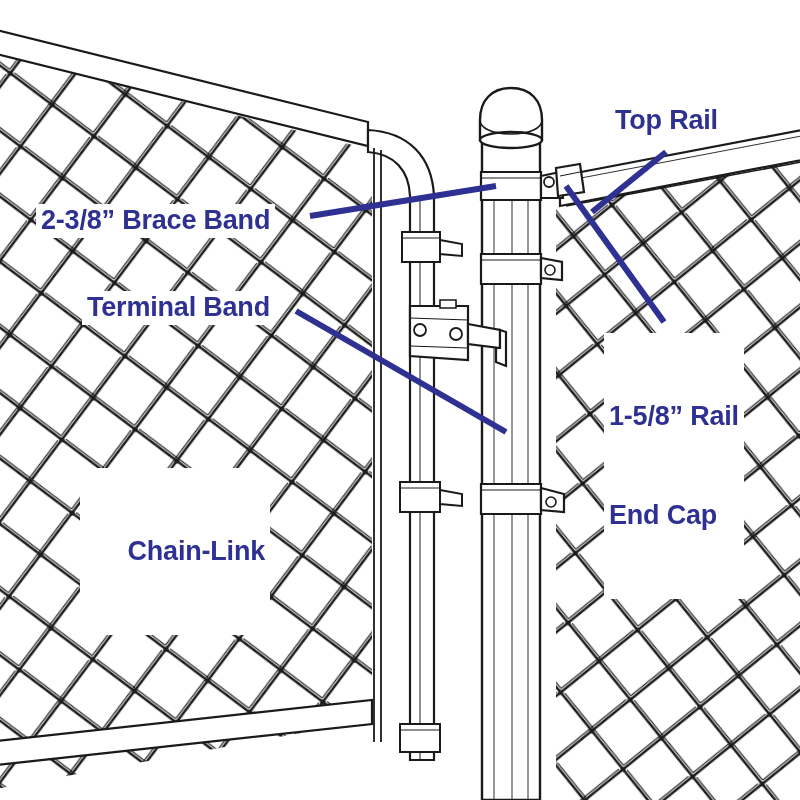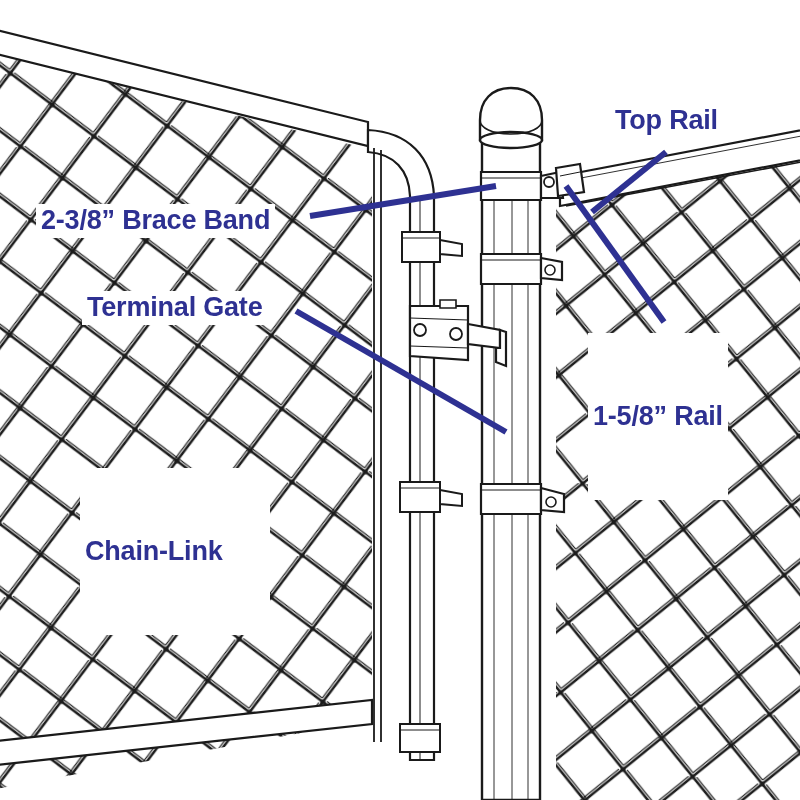--- a/index.html
+++ b/index.html
@@ -33,22 +33,22 @@
     letter-spacing: -0.2px;
     background: #ffffff;
     white-space: pre;
     padding: 1px 5px;
     box-sizing: border-box;
   }
   .callout.two-line { line-height: 1.22; }
   #lbl-top-rail   { left: 610px; top: 104px; }
   #lbl-brace-band { left: 36px;  top: 204px; }
   #lbl-term-post  { left: 82px;  top: 291px; }
-  #lbl-chain-gate { left: 80px;  top: 468px; text-align: left; width: 190px; }
-  #lbl-rail-cap   { left: 588px; top: 333px; text-align: left; }
+  #lbl-chain-gate { left: 80px;  top: 468px; text-align: right; width: 190px; }
+  #lbl-rail-cap   { left: 604px; top: 333px; text-align: left; }
 </style>
 </head>
 <body>
 
 <div id="stage">
 
   <svg id="art" viewBox="0 0 800 800">
     <defs>
 
       <pattern id="meshGate" width="74" height="74" patternUnits="userSpaceOnUse" patternTransform="rotate(-8 0 0)">
@@ -221,23 +221,24 @@
       <line x1="310" y1="216" x2="496" y2="186"></line>
       <line x1="296" y1="311" x2="506" y2="432"></line>
       <line x1="664" y1="322" x2="566" y2="186"></line>
     </g>
   </svg>
 
   <div class="callout" id="lbl-top-rail">Top Rail</div>
 
   <div class="callout" id="lbl-brace-band">2-3/8” Brace Band</div>
 
-  <div class="callout" id="lbl-term-post">Terminal Gate</div>
+  <div class="callout" id="lbl-term-post">Terminal Band</div>
 
   <div class="callout two-line" id="lbl-chain-gate">
     <div>Chain-Link</div>
   </div>
 
   <div class="callout two-line" id="lbl-rail-cap">
     <div>1-5/8” Rail</div>
+    <div>End Cap</div>
   </div>
 
 </div>
 
 </body></html>

